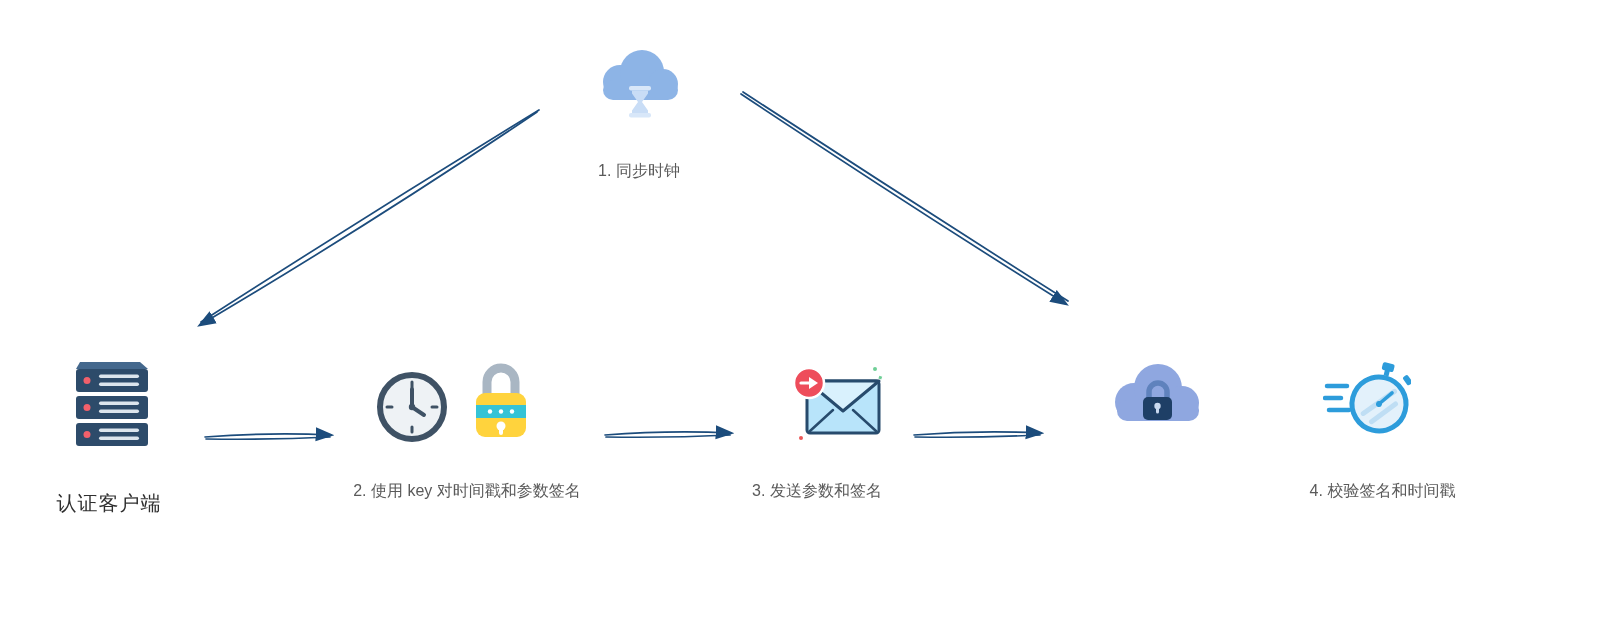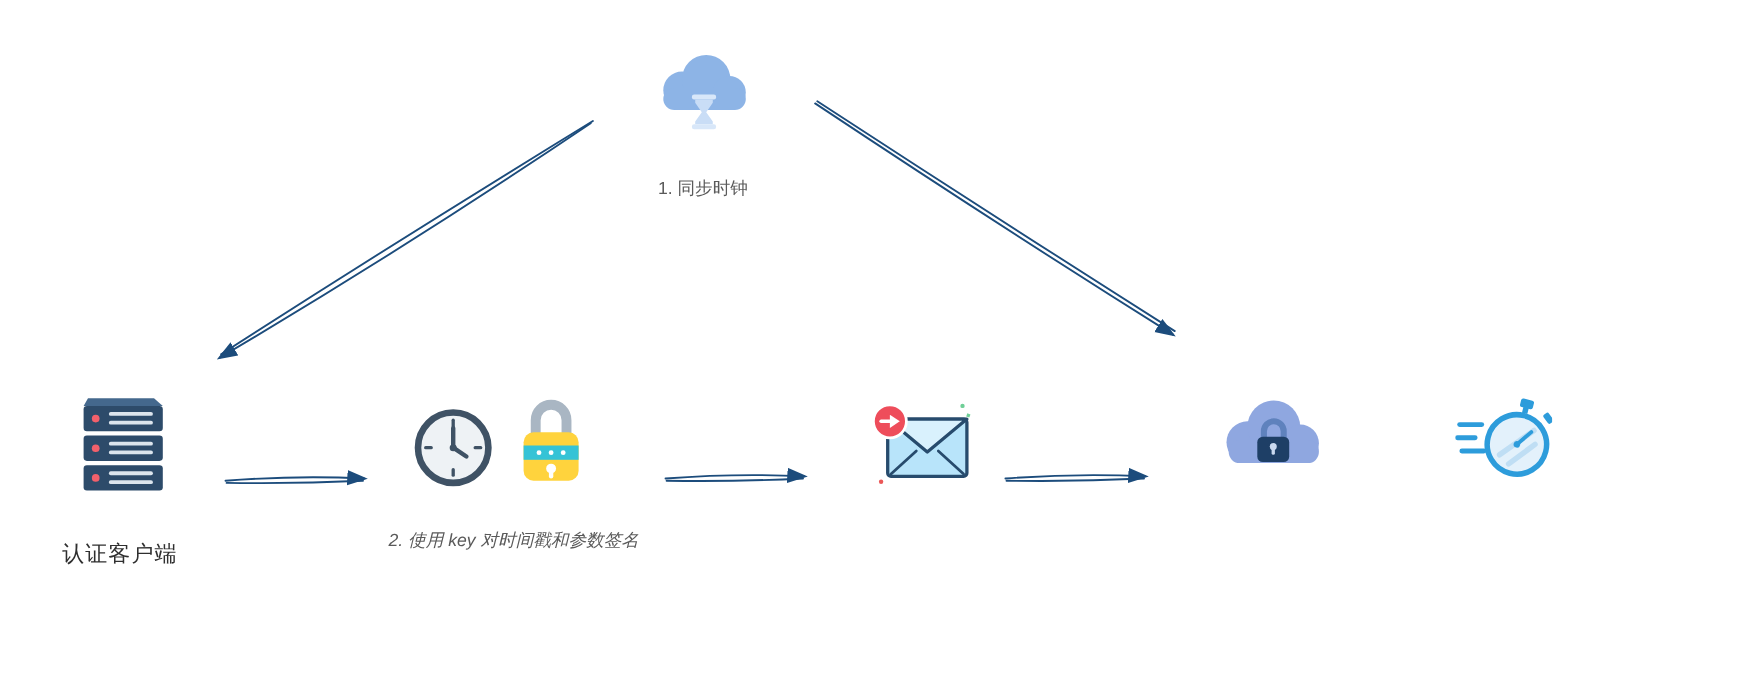--- a/index.html
+++ b/index.html
@@ -115,35 +115,36 @@
       <path d="M17 44 V27 a14 14 0 0 1 28 0 V44" fill="none" stroke="#a9b6c3" stroke-width="9" stroke-linecap="round"></path>
       <rect x="6" y="38" width="50" height="44" rx="9" fill="#ffd33d"></rect>
       <rect x="6" y="50" width="50" height="13" fill="#35c3d6"></rect>
       <circle cx="20" cy="56.5" r="2.2" fill="#ffffff"></circle>
       <circle cx="31" cy="56.5" r="2.2" fill="#ffffff"></circle>
       <circle cx="42" cy="56.5" r="2.2" fill="#ffffff"></circle>
       <circle cx="31" cy="71" r="4.5" fill="#ffffff"></circle>
       <rect x="29" y="73" width="4" height="7" rx="2" fill="#ffffff"></rect>
     </svg>
   </div>
-  <div class="lbl step-label" style="left:293px; top:481px; width:340px;font-style:italic;">2. 使用 key 对时间戳和参数签名</div>
+  <div class="lbl step-label" style="left:293px; top:481px; width:340px;">2. 使用 key 对时间戳和参数签名</div>
 
   <div class="icon" style="left:783px; top:361px; width:98px; height:82px;">
     <svg viewBox="0 0 98 82">
       <circle cx="88" cy="8" r="2" fill="#6fcf97"></circle>
       <rect x="92" y="15" width="3" height="3" fill="#6fcf97" transform="rotate(20 93 16)"></rect>
       <circle cx="14" cy="77" r="2" fill="#eb5757"></circle>
       <rect x="20" y="20" width="72" height="52" rx="3" fill="#b8e4fa" stroke="#274b6d" stroke-width="3"></rect>
       <polygon points="20,20 92,20 56,50" fill="#d9f1fd" stroke="#274b6d" stroke-width="3" stroke-linejoin="round"></polygon>
       <path d="M23 70 L46 49 M89 70 L66 49" stroke="#274b6d" stroke-width="2.5" fill="none" stroke-linecap="round"></path>
       <circle cx="22" cy="22" r="15" fill="#ee4d5b" stroke="#ffffff" stroke-width="2.5"></circle>
       <path d="M14 22 h9" stroke="#ffffff" stroke-width="3.2" stroke-linecap="round"></path>
       <polygon points="22,16 31,22 22,28" fill="#ffffff"></polygon>
     </svg>
   </div>
+  <div class="lbl step-label" style="left:713px; top:481px; width:200px;">3. 发送参数和签名</div>
 
   <div class="icon" style="left:1100px; top:356px; width:104px; height:84px;">
     <svg viewBox="0 0 104 84">
       <g fill="#8fa7e0">
         <circle cx="30" cy="46" r="19"></circle>
         <circle cx="54" cy="32" r="24"></circle>
         <circle cx="78" cy="47" r="17"></circle>
         <rect x="13" y="44" width="82" height="21" rx="10"></rect>
       </g>
       <path d="M45 42 v-6 a9 9 0 0 1 18 0 v6" fill="none" stroke="#5f82bd" stroke-width="5.5" stroke-linecap="round"></path>
@@ -167,14 +168,15 @@
         <circle cx="56" cy="48" r="27" fill="#e3f1fb" stroke="#2d9cdb" stroke-width="5"></circle>
         <g stroke="#bfdef4" stroke-width="5" stroke-linecap="round">
           <line x1="43" y1="61" x2="68" y2="32"></line>
           <line x1="53" y1="67" x2="72" y2="44"></line>
         </g>
         <line x1="56" y1="48" x2="66" y2="34" stroke="#2d9cdb" stroke-width="3.5" stroke-linecap="round"></line>
         <circle cx="56" cy="48" r="3" fill="#2d9cdb"></circle>
       </g>
     </svg>
   </div>
+  <div class="lbl step-label" style="left:1266px; top:481px; width:225px;">4. 校验签名和时间戳</div>
 
 </div>
 
 </body></html>

